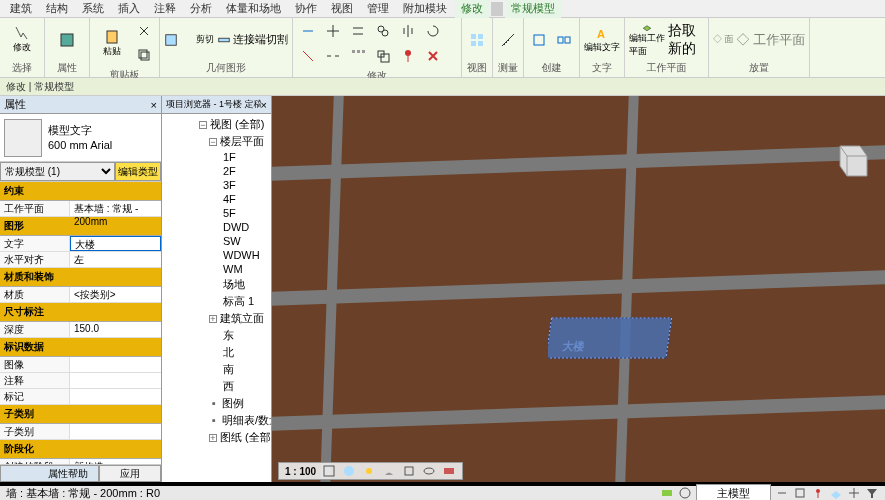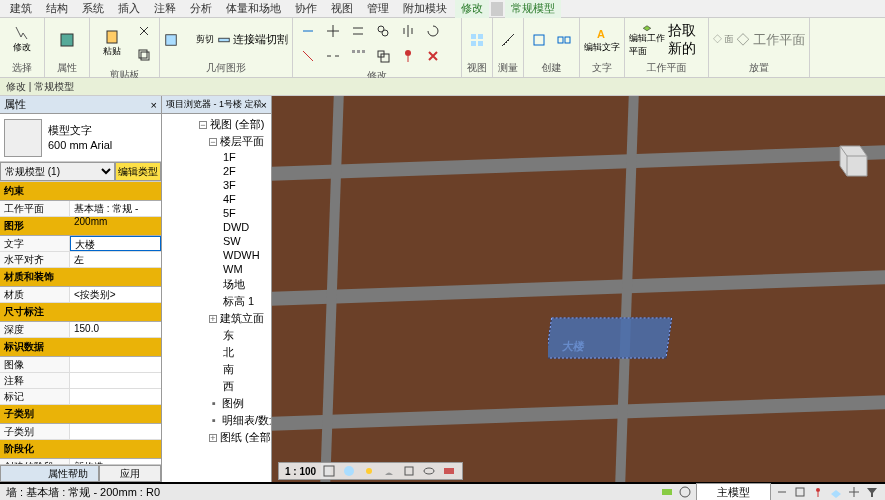--- a/index.html
+++ b/index.html
@@ -49,21 +49,21 @@
 .tree-node .exp.box { border: 1px solid #888; width: 8px; height: 8px; line-height: 7px; font-size: 9px; }
 
 .viewport { flex: 1; position: relative; background: #6b4028; overflow: hidden; }
 .viewcube { position: absolute; top: 40px; right: 10px; width: 50px; height: 50px; }
 .model-obj { position: absolute; left: 45%; top: 55%; width: 130px; height: 60px; }
 
 .viewbar { position: absolute; bottom: 2px; left: 6px; height: 18px; display: flex; gap: 6px; align-items: center; background: rgba(240,240,240,0.9); padding: 2px 6px; border: 1px solid #999; font-weight: bold; }
 .viewbar span { font-size: 10px; }
 .vicon { width: 14px; height: 14px; display: inline-block; }
 
-.statusbar { height: 18px; background: #e8e8e8; border-top: 2px solid #000000; display: flex; align-items: center; padding: 0 6px; font-size: 10px; }
+.statusbar { height: 18px; background: #e8e8e8; border-top: 4px solid #000000; display: flex; align-items: center; padding: 0 6px; font-size: 10px; }
 .statusbar .right { margin-left: auto; display: flex; gap: 4px; align-items: center; }
 .sicon { width: 14px; height: 14px; display: inline-block; }
 
 
 .stripe-h { position: absolute; left: -50px; right: -50px; height: 14px; background: #7a7a7a; }
 .stripe-v { position: absolute; top: -50px; bottom: -50px; width: 10px; background: #7a7a7a; }
 </style>
 </head>
 <body>
 

